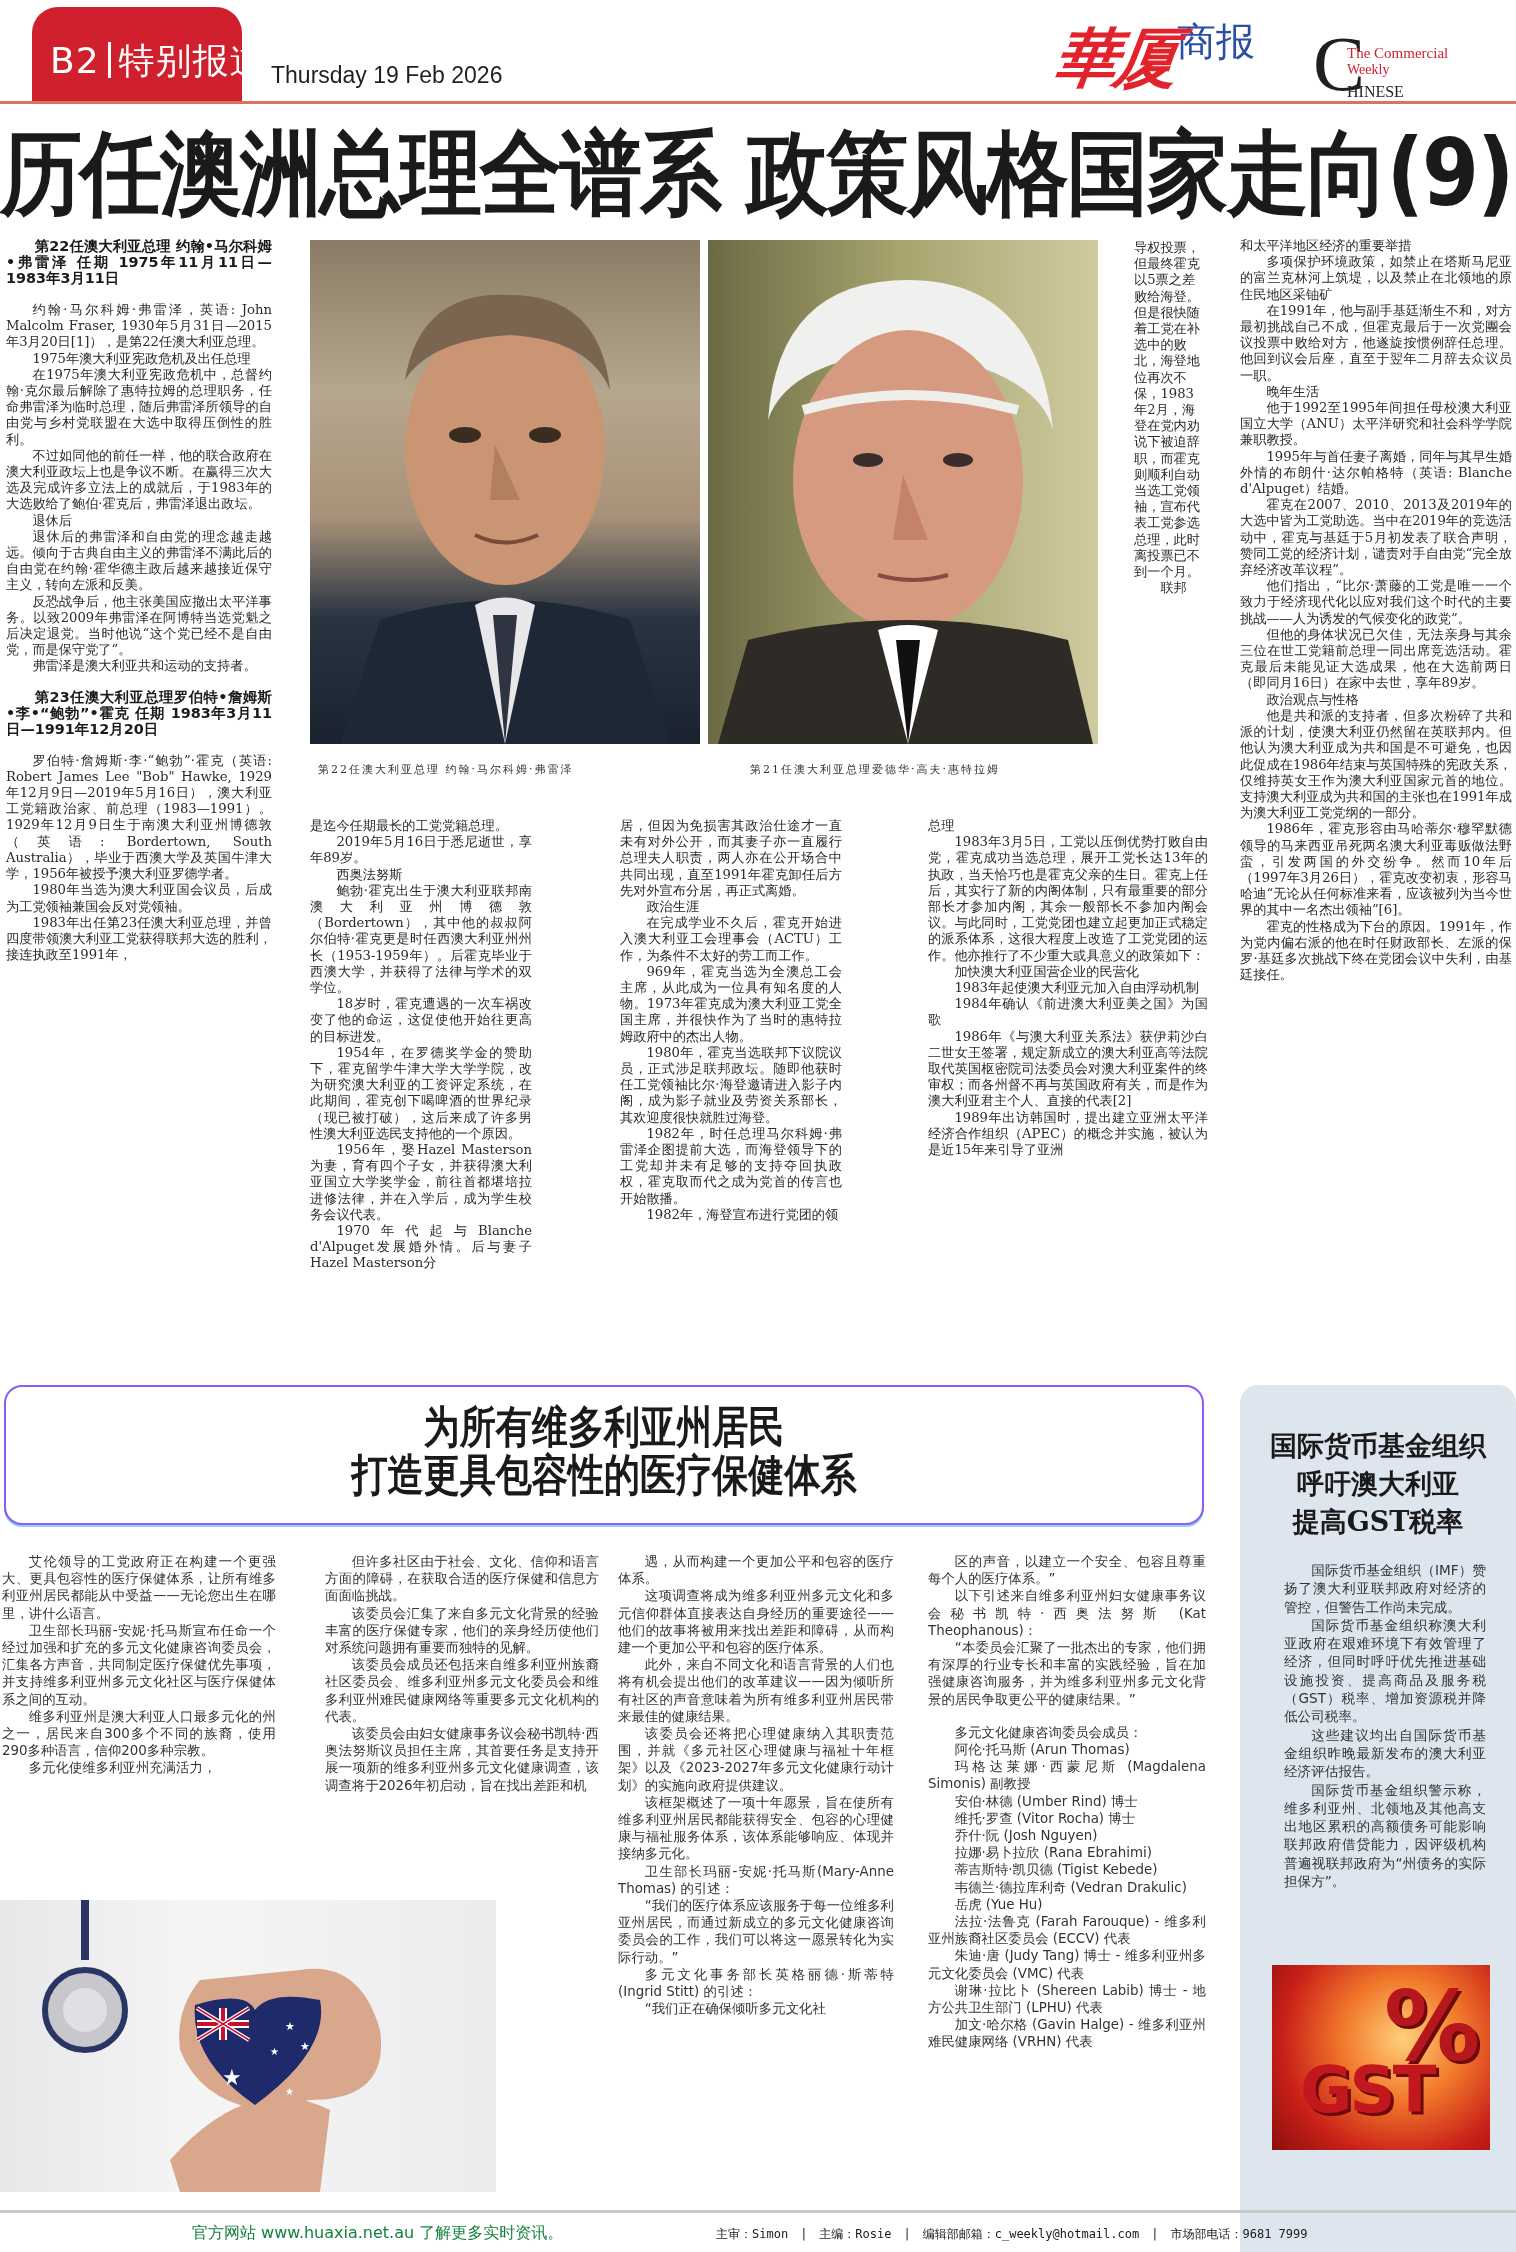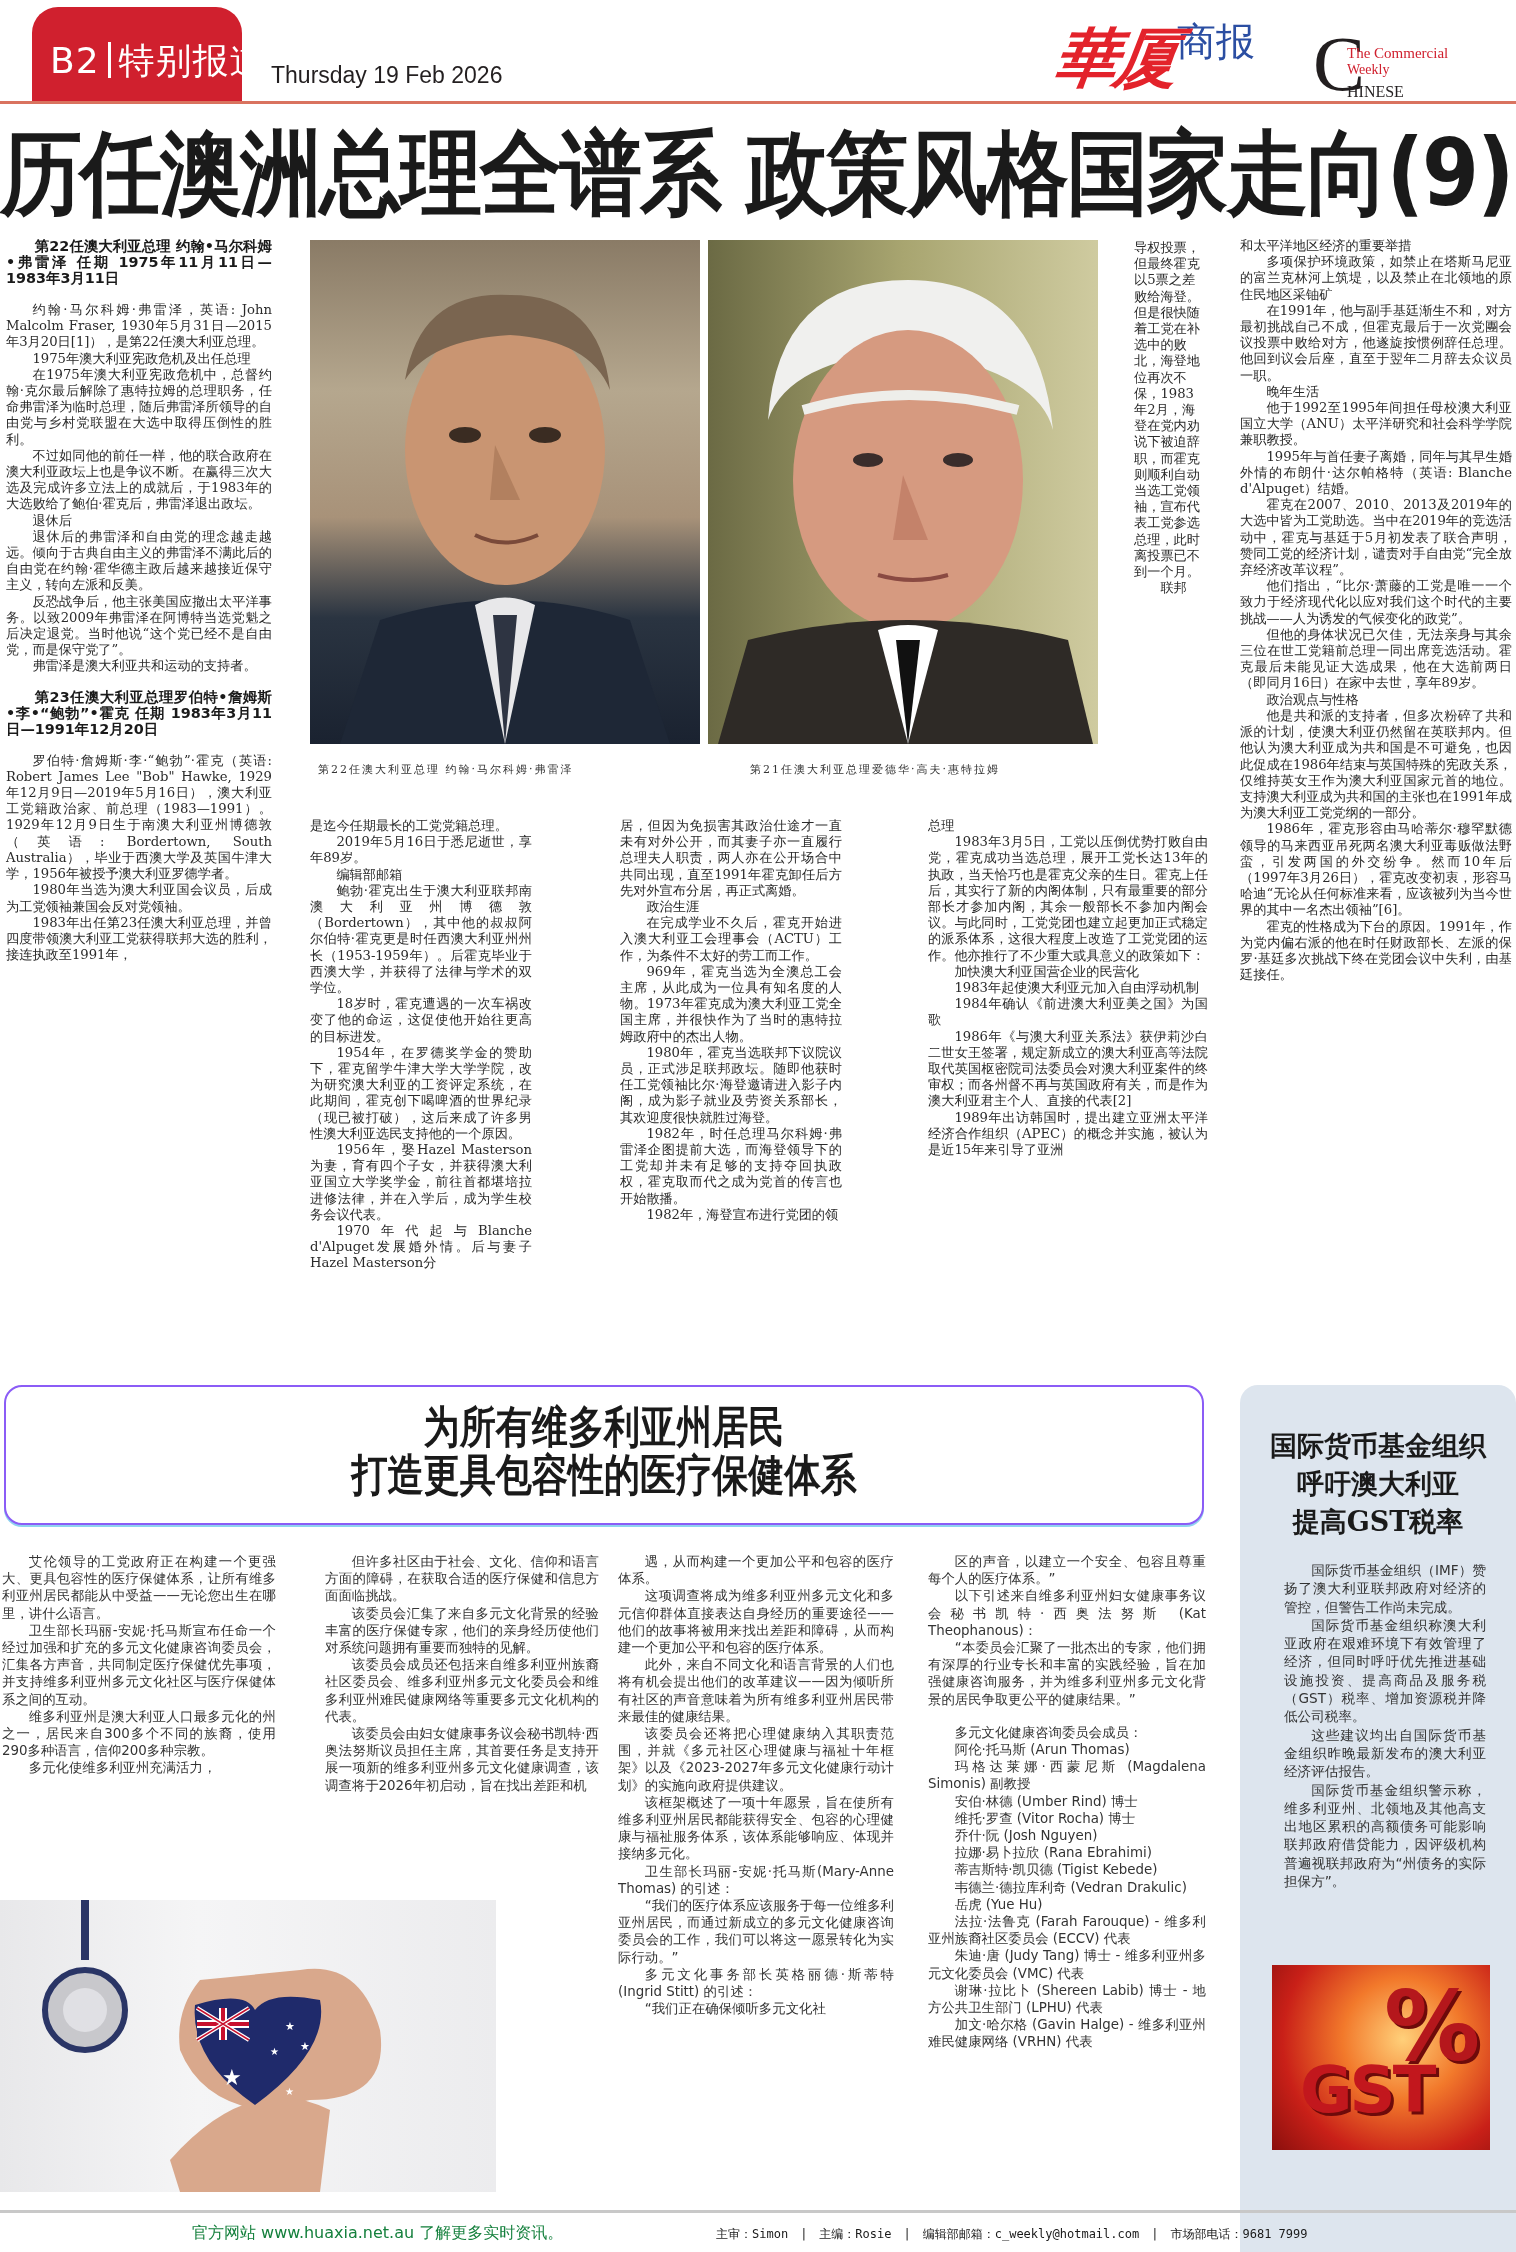--- a/index.html
+++ b/index.html
@@ -116,21 +116,21 @@
     <path d="M10 504 L40 400 Q200 360 360 400 L385 504Z" fill="#2e2a26"></path>
     <path d="M170 390 L200 504 L230 390 Q200 380 170 390Z" fill="#ffffff"></path>
     <path d="M188 400 L200 504 L212 400Z" fill="#111"></path>
   </svg>
 </div>
 <div class="caption" style="left:750px; top:762px;">第21任澳大利亚总理爱德华·高夫·惠特拉姆</div>
 
 <div class="col" id="pm-col2" style="left:310px; top:818px; width:222px; height:550px;">
     <p class="noind">是迄今任期最长的工党党籍总理。</p>
     <p>2019年5月16日于悉尼逝世，享年89岁。</p>
-    <p>编辑部邮箱</p>
+    <p>西奥法努斯</p>
     <p>鲍勃·霍克出生于澳大利亚联邦南澳大利亚州博德敦（Bordertown），其中他的叔叔阿尔伯特·霍克更是时任西澳大利亚州州长（1953-1959年）。后霍克毕业于西澳大学，并获得了法律与学术的双学位。</p>
     <p>18岁时，霍克遭遇的一次车祸改变了他的命运，这促使他开始往更高的目标进发。</p>
     <p>1954年，在罗德奖学金的赞助下，霍克留学牛津大学大学学院，改为研究澳大利亚的工资评定系统，在此期间，霍克创下喝啤酒的世界纪录（现已被打破），这后来成了许多男性澳大利亚选民支持他的一个原因。</p>
     <p>1956年，娶Hazel Masterson为妻，育有四个子女，并获得澳大利亚国立大学奖学金，前往首都堪培拉进修法律，并在入学后，成为学生校务会议代表。</p>
     <p>1970年代起与Blanche d'Alpuget发展婚外情。后与妻子Hazel Masterson分</p>
   </div>
 <div class="col" id="pm-col3" style="left:620px; top:818px; width:222px; height:550px;">
     <p class="noind">居，但因为免损害其政治仕途才一直未有对外公开，而其妻子亦一直履行总理夫人职责，两人亦在公开场合中共同出现，直至1991年霍克卸任后方先对外宣布分居，再正式离婚。</p>
     <p>政治生涯</p>
     <p>在完成学业不久后，霍克开始进入澳大利亚工会理事会（ACTU）工作，为条件不太好的劳工而工作。</p>

